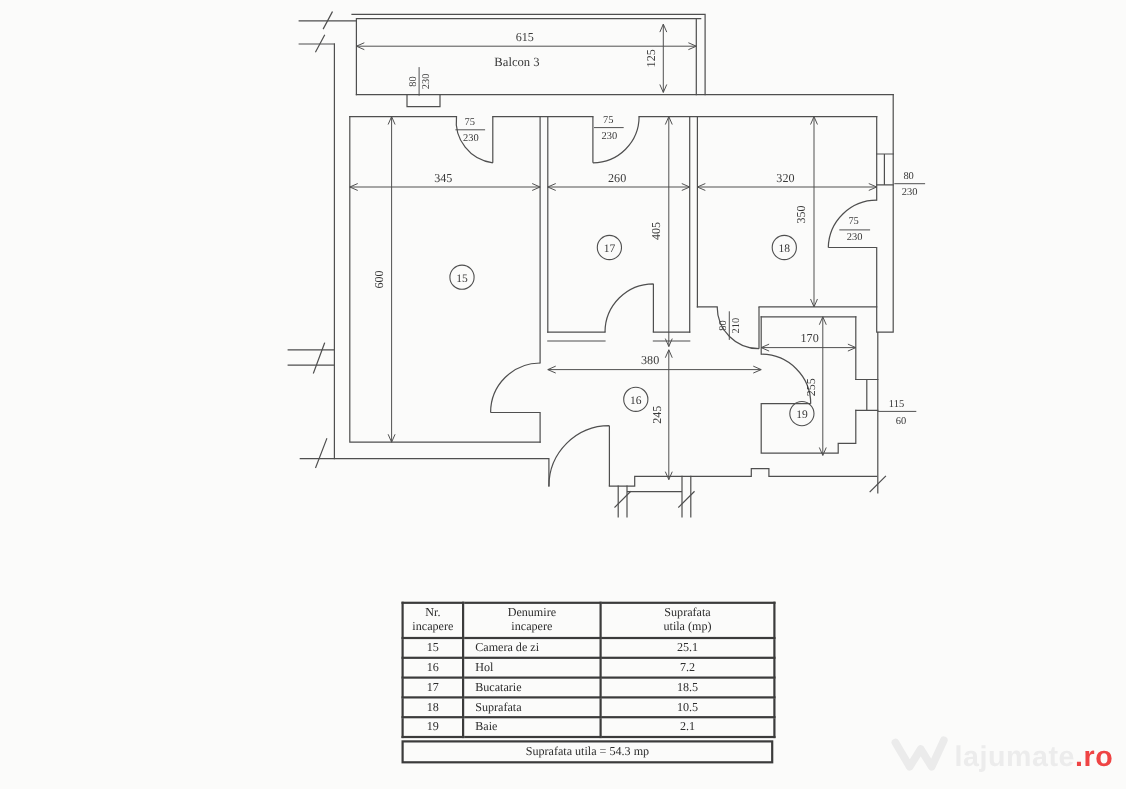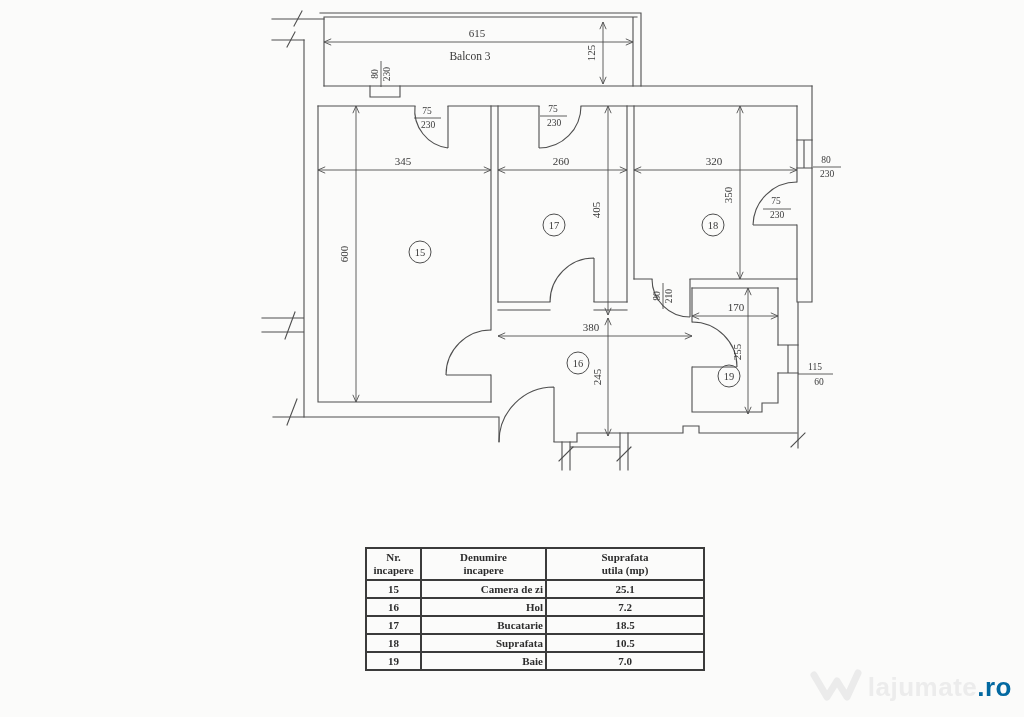--- a/index.html
+++ b/index.html
@@ -13,40 +13,40 @@
   .roomtxt{font-size:10.5px;}
   .balctxt{font-size:11.5px;}
 
   
   .tbl{
     position:absolute;left:365px;top:547px;width:338px;
     font-size:11px;color:#2d2d2d;
   }
   .tbl table{width:100%;border-collapse:collapse;table-layout:fixed;}
   .tbl th,.tbl td{
-    border:2px solid #3b3b3b;text-align:center;font-weight:bold;
+    border:2px solid #3b3b3b;text-align:center;font-weight:normal;
     padding:0 2px;height:16px;line-height:13px;overflow:hidden;
   }
   .tbl th{height:30px;}
-  .tbl td.nm{text-align:right;padding-left:26px;}
+  .tbl td.nm{text-align:left;padding-left:10px;}
   .sum{
     border:2px solid #3b3b3b;margin-top:2px;text-align:center;
     height:15px;line-height:15px;padding:1px 0;
   }
 
   
   .wm{
     position:absolute;right:12px;bottom:10px;
     display:flex;align-items:center;gap:6px;
   }
   .wm-text{
     font-family:"Liberation Sans",sans-serif;font-weight:bold;
     font-size:26px;color:#ececec;letter-spacing:.5px;line-height:1;
   }
-  .wm-ro{color:#0369a1;}
+  .wm-ro{color:#ef4444;}
 </style>
 </head>
 <body>
 
 <svg width="1024" height="540" viewBox="0 0 1024 540" style="position:absolute;left:0;top:0;">
   <defs>
     <marker id="arw" viewBox="0 0 10 10" refX="9" refY="5" markerWidth="9" markerHeight="9" orient="auto-start-reverse" markerUnits="userSpaceOnUse">
       <path d="M1,1.5 L9,5 L1,8.5" fill="none" stroke="#4f4f4f" stroke-width="1"></path>
     </marker>
   </defs>
@@ -222,24 +222,25 @@
       <td>18.5</td>
     </tr>
     <tr>
       <td>18</td>
       <td class="nm">Suprafata</td>
       <td>10.5</td>
     </tr>
     <tr>
       <td>19</td>
       <td class="nm">Baie</td>
-      <td>7.0</td>
+      <td>2.1</td>
     </tr>
   </tbody>
     </table>
+  <div class="sum">Suprafata utila = 54.3 mp</div>
 
 </div>
 
 <div class="wm">
   <svg width="52" height="40" viewBox="0 0 52 40">
     <polyline points="4,8 17,30 27,14 37,30 48,6" fill="none" stroke="#ebebeb" stroke-width="7" stroke-linecap="round" stroke-linejoin="round"></polyline>
   </svg>
   <div class="wm-text">
     <span>lajumate</span><span class="wm-ro">.ro</span>
   </div>

